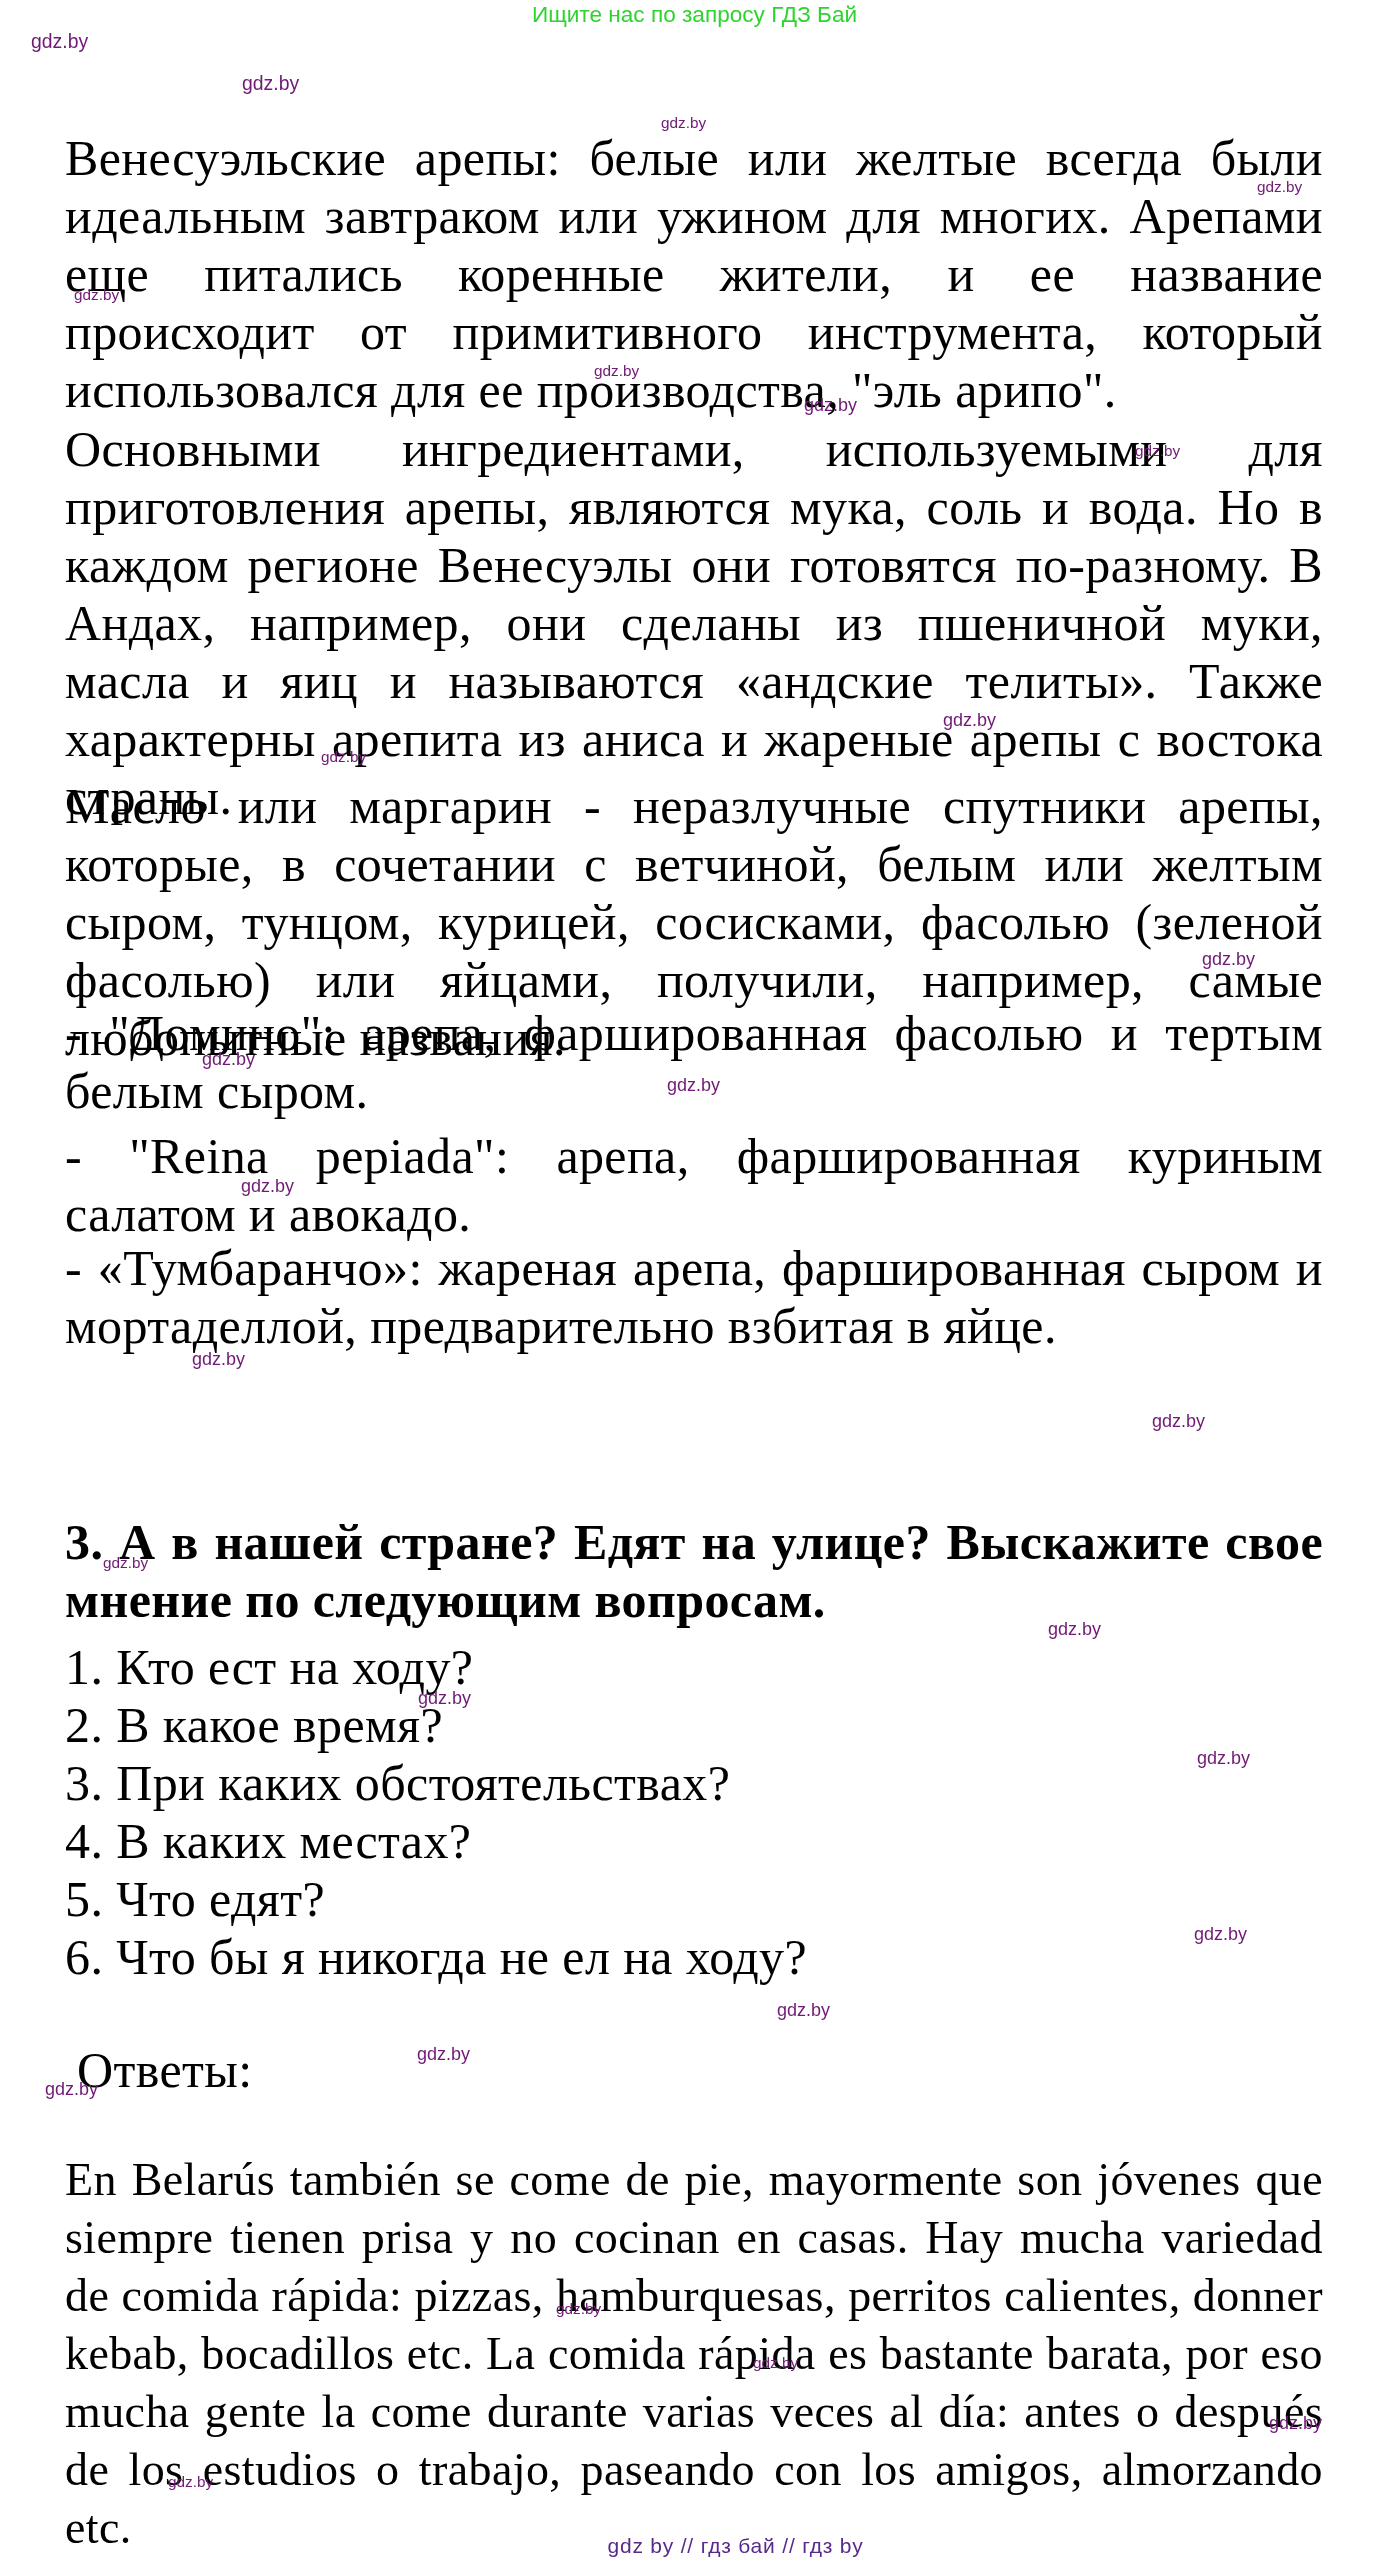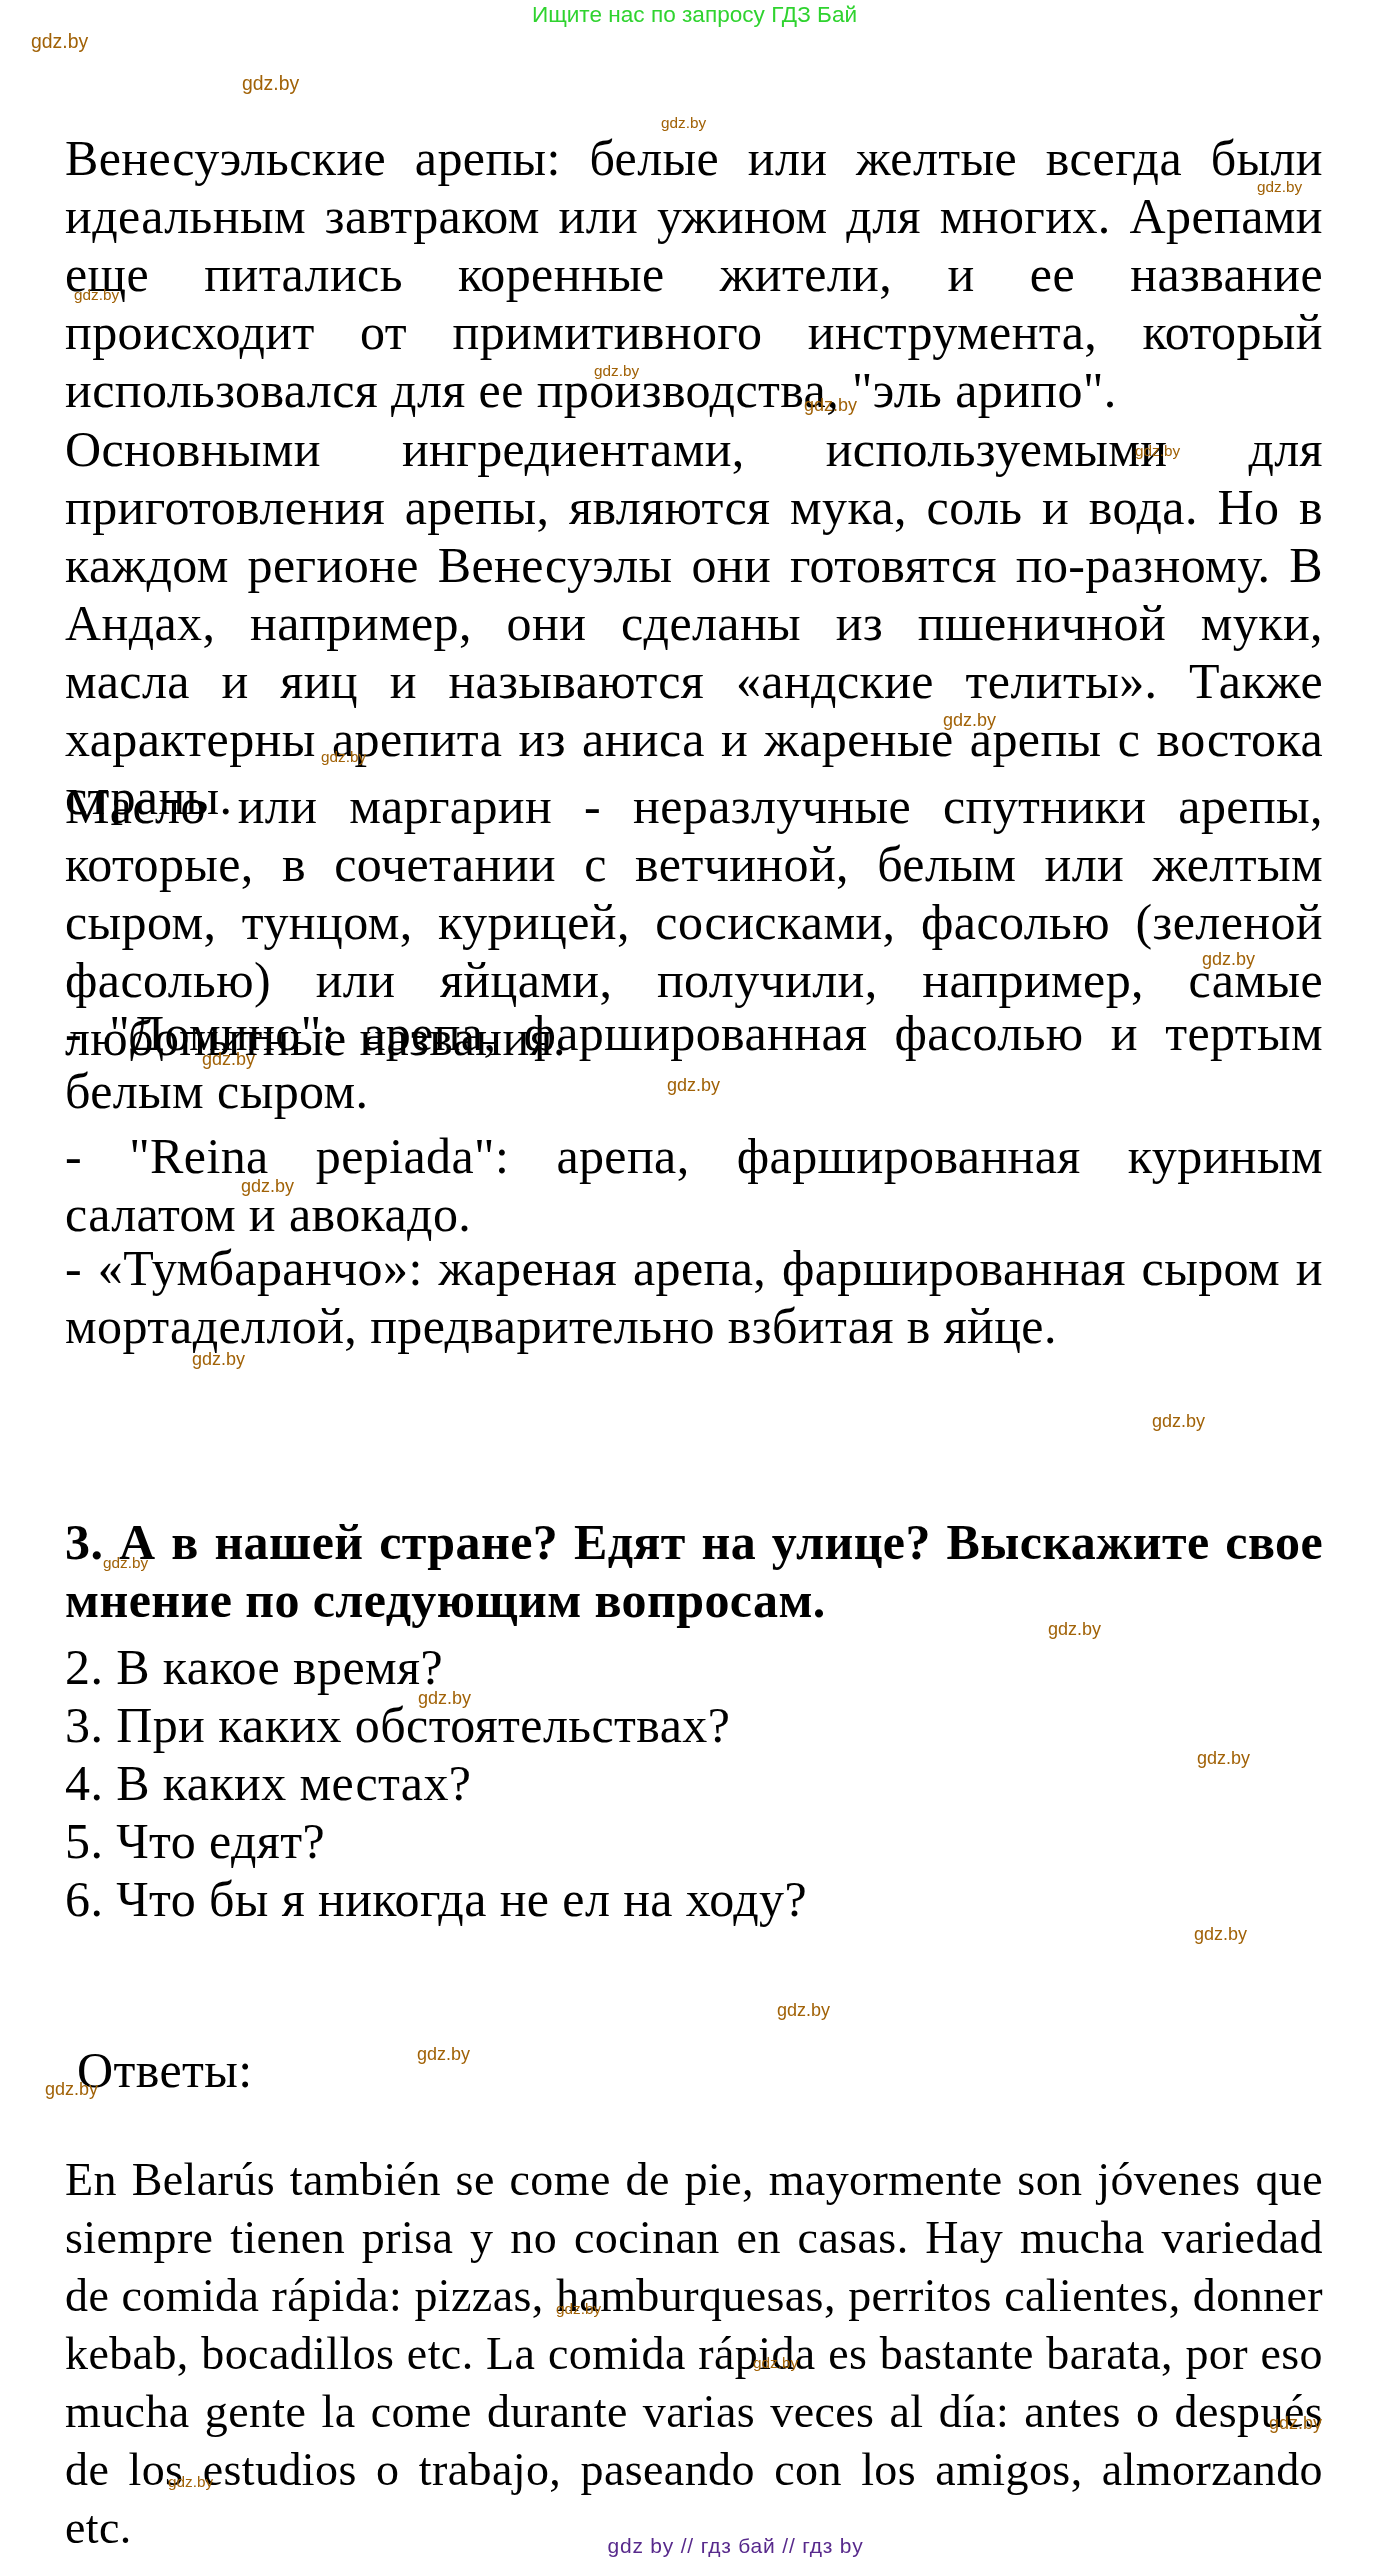--- a/index.html
+++ b/index.html
@@ -36,21 +36,21 @@
     line-height: 58px;
   }
   .spanish {
     font-size: 46px;
     line-height: 58px;
   }
   .answers-label { text-align: left; margin-left: 12px; }
   .wm {
     position: absolute;
     font-family: "Liberation Sans", sans-serif;
-    color: #a16207;
+    color: #701a75;
     white-space: nowrap;
     line-height: 1;
   }
   .wm-lg { font-size: 19.4px; }
   .wm-md { font-size: 18px; }
   .wm-sm { font-size: 15.3px; }
   .footer {
     position: absolute;
     top: 2534px; left: 0; width: 100%;
     text-align: center;
@@ -71,20 +71,21 @@
   <div class="block" style="top:420px">Основными ингредиентами, используемыми для приготовления арепы, являются мука, соль и вода. Но в каждом регионе Венесуэлы они готовятся по-разному. В Андах, например, они сделаны из пшеничной муки, масла и яиц и называются «андские телиты». Также характерны арепита из аниса и жареные арепы с востока страны.</div>
   <div class="block" style="top:777px">Масло или маргарин - неразлучные спутники арепы, которые, в сочетании с ветчиной, белым или желтым сыром, тунцом, курицей, сосисками, фасолью (зеленой фасолью) или яйцами, получили, например, самые любопытные названия.</div>
 
   <div class="block" style="top:1004px">- "Домино": арепа, фаршированная фасолью и тертым белым сыром.</div>
   <div class="block" style="top:1127px">- "Reina pepiada": арепа, фаршированная куриным салатом и авокадо.</div>
   <div class="block" style="top:1239px">- «Тумбаранчо»: жареная арепа, фаршированная сыром и мортаделлой, предварительно взбитая в яйце.</div>
 
   <div class="block heading" style="top:1465px">3. А в нашей стране? Едят на улице? Выскажите свое мнение по следующим вопросам.</div>
 
   <div class="block qlist" style="top:1638px">
+    <div class="qline">1. Кто ест на ходу?</div>
     <div class="qline">2. В какое время?</div>
     <div class="qline">3. При каких обстоятельствах?</div>
     <div class="qline">4. В каких местах?</div>
     <div class="qline">5. Что едят?</div>
     <div class="qline">6. Что бы я никогда не ел на ходу?</div>
   </div>
 
   <div class="block answers-label" style="top:2041px">Ответы:</div>
 
   <div class="block spanish" style="top:2151px">En Belarús también se come de pie, mayormente son jóvenes que siempre tienen prisa y no cocinan en casas. Hay mucha variedad de comida rápida: pizzas, hamburquesas, perritos calientes, donner kebab, bocadillos etc. La comida rápida es bastante barata, por eso mucha gente la come durante varias veces al día: antes o después de los estudios o trabajo, paseando con los amigos, almorzando etc.</div>

